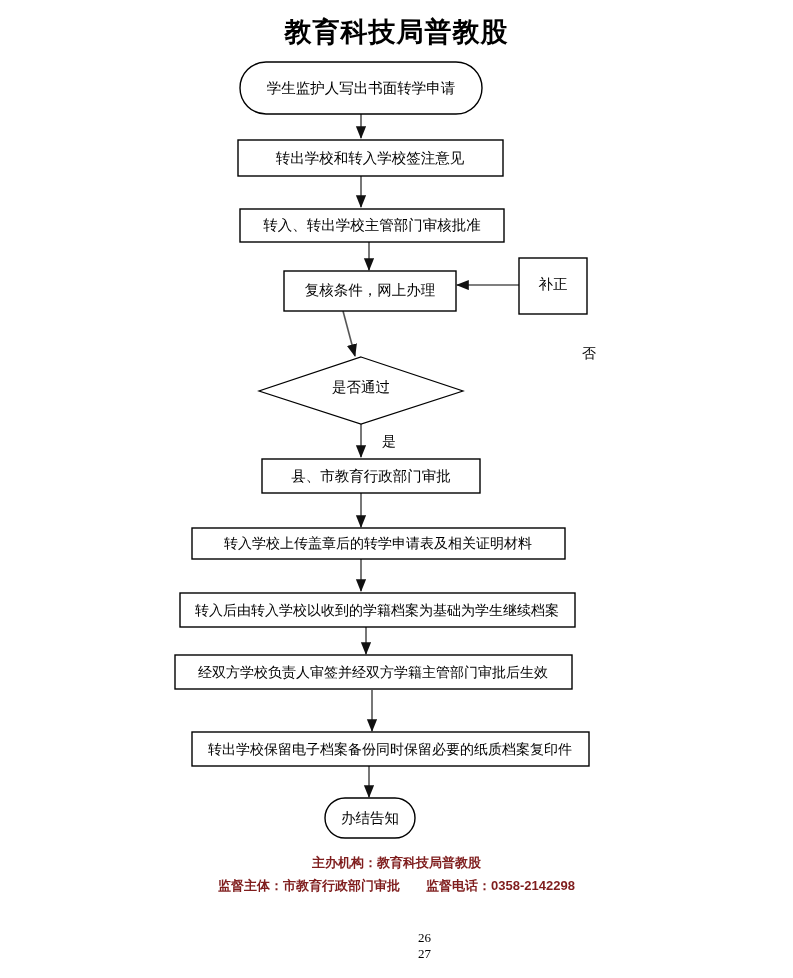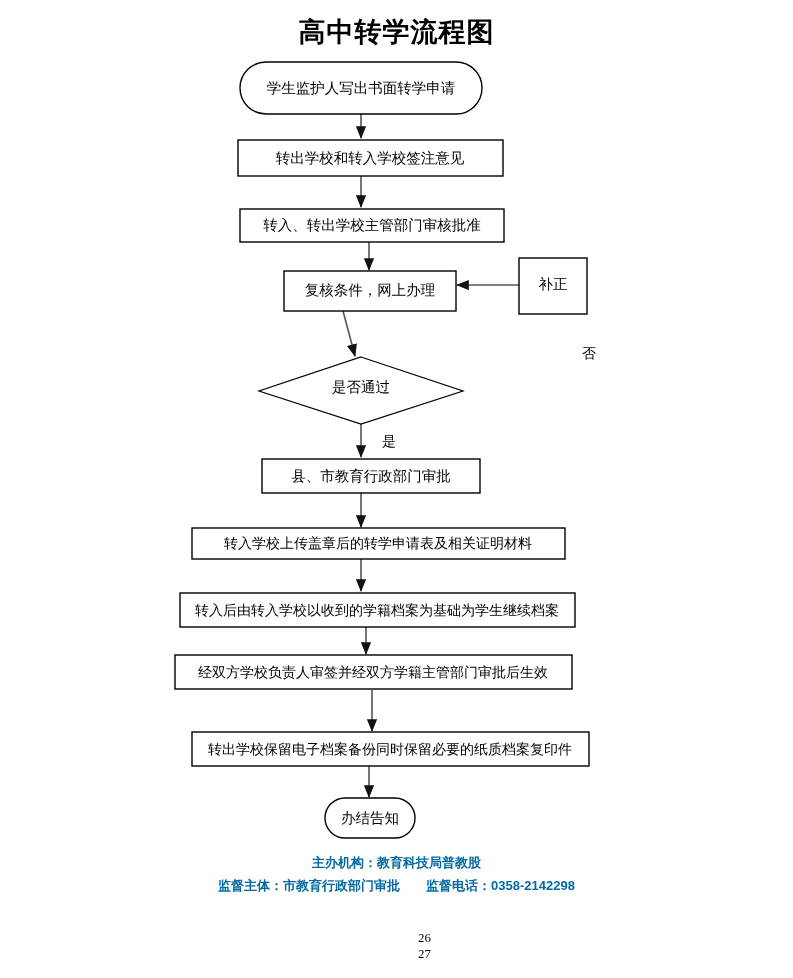--- a/index.html
+++ b/index.html
@@ -73,21 +73,21 @@
   }
   .footer-block {
     position: absolute;
     left: 0;
     top: 852px;
     width: 793px;
     text-align: center;
     font-family: "Liberation Sans", "DejaVu Sans", sans-serif;
     font-size: 13px;
     font-weight: bold;
-    color: #0369a1;
+    color: #7f1d1d;
     line-height: 1.75;
   }
   .footer-line {
     white-space: pre;
   }
   .footer-spacer {
     display: inline-block;
     width: 26px;
   }
   .page-numbers {
@@ -101,21 +101,21 @@
     color: #000000;
     line-height: 1.25;
     margin-left: 28px;
   }
 </style>
 </head>
 <body>
 
 <div id="flow-root">
 
-  <div class="page-title">高中转学流程图</div>
+  <div class="page-title">教育科技局普教股</div>
 
   <svg id="flow-svg" viewBox="0 0 793 978">
     <defs>
       <marker id="arrowhead" markerWidth="9" markerHeight="9" refX="7.4" refY="3.2" orient="auto" markerUnits="strokeWidth">
         <path d="M0,0 L8,3.2 L0,6.4 z" fill="#111111"></path>
       </marker>
       <marker id="arrowhead-left" markerWidth="9" markerHeight="9" refX="7.4" refY="3.2" orient="auto" markerUnits="strokeWidth">
         <path d="M0,0 L8,3.2 L0,6.4 z" fill="#111111"></path>
       </marker>
     </defs>

